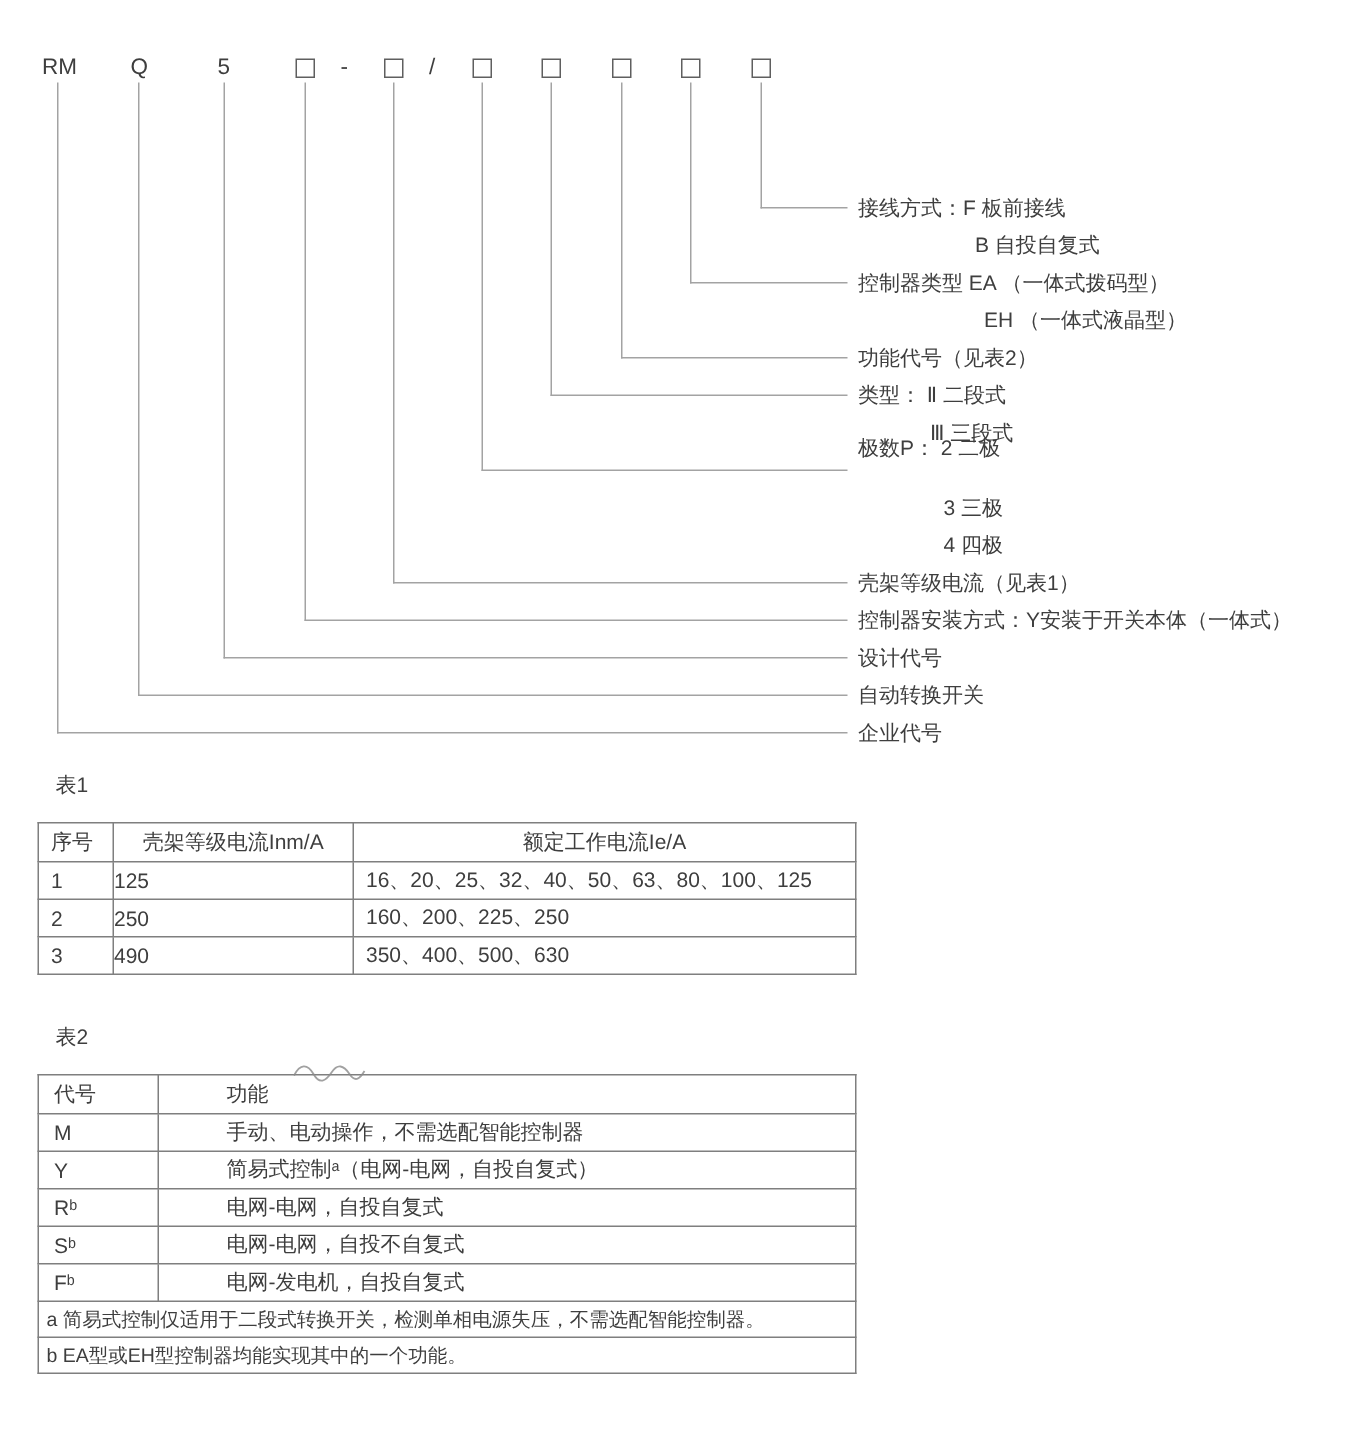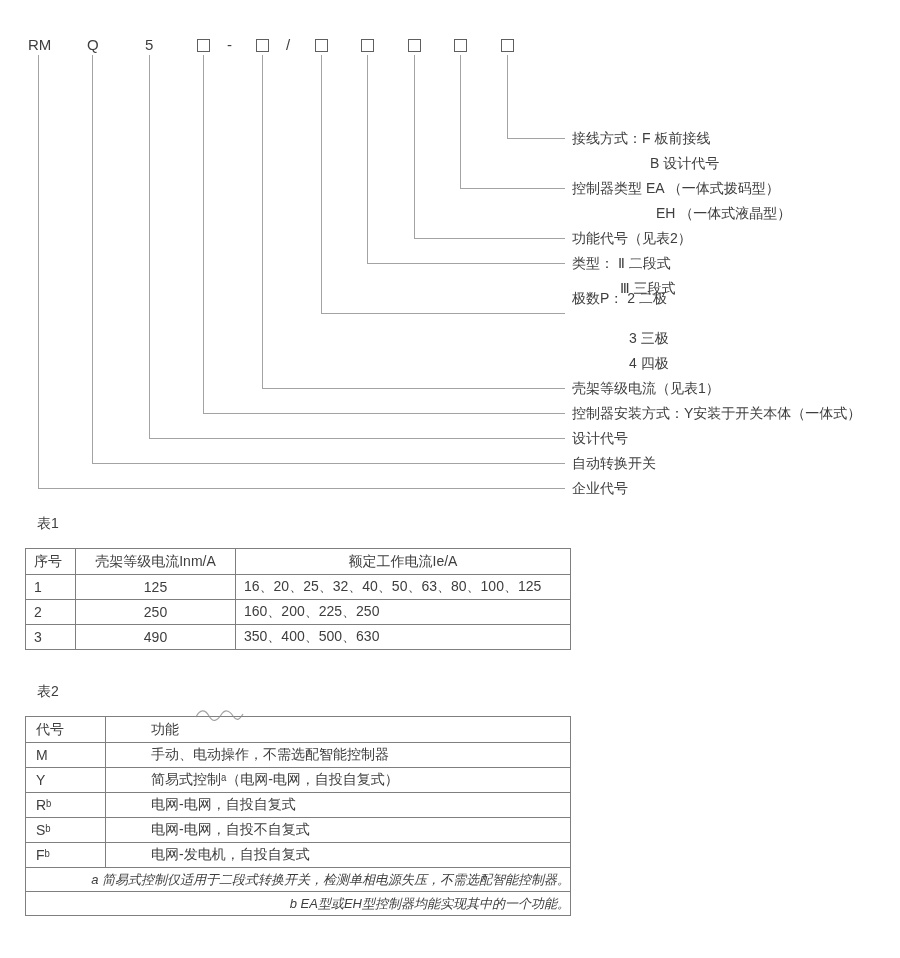--- a/index.html
+++ b/index.html
@@ -65,33 +65,32 @@
     padding: 0;
     font-weight: normal;
     vertical-align: middle;
     overflow: hidden;
     white-space: nowrap;
   }
   thead th { height: 26px; }
   .t1 { top: 548px; }
   .t1 th:nth-child(1), .t1 td:nth-child(1) { text-align: left; padding-left: 8px; margin-top: 28px; }
   .t1 th:nth-child(2) { text-align: center; }
-  .t1 td:nth-child(2) { text-align: center; }
+  .t1 td:nth-child(2) { }
   .t1 th:nth-child(3) { text-align: center; }
   .t1 td:nth-child(3) { text-align: left; padding-left: 8px; }
   .t2 { top: 716px; }
   .t2 th:nth-child(1), .t2 td:nth-child(1):not(.footnote) { text-align: left; padding-left: 10px; }
   .t2 th:nth-child(2), .t2 td:nth-child(2) { text-align: left; padding-left: 45px; }
   .t2 td.footnote {
-    text-align: right;
+    text-align: left;
     padding-left: 5px;
     font-size: 13px;
     height: 24px;
     white-space: nowrap;
-    font-style: italic;
   }
   .squiggle {
     position: absolute;
     left: 193px;
     top: 707px;
   }
 </style>
 </head>
 <body>
 
@@ -117,21 +116,21 @@
   <div class="connector" style="left:414px; top:55px; width:151px; height:184px"></div>
   <div class="connector" style="left:367px; top:55px; width:198px; height:209px"></div>
   <div class="connector" style="left:321px; top:55px; width:244px; height:259px"></div>
   <div class="connector" style="left:262px; top:55px; width:303px; height:334px"></div>
   <div class="connector" style="left:203px; top:55px; width:362px; height:359px"></div>
   <div class="connector" style="left:149px; top:55px; width:416px; height:384px"></div>
   <div class="connector" style="left:92px;  top:55px; width:473px; height:409px"></div>
   <div class="connector" style="left:38px;  top:55px; width:527px; height:434px"></div>
 
   <span class="dlabel" style="left:572px; top:139px">接线方式：F  板前接线</span>
-  <span class="dlabel" style="left:650px; top:164px">B  设计代号</span>
+  <span class="dlabel" style="left:650px; top:164px">B  自投自复式</span>
   <span class="dlabel" style="left:572px; top:189px">控制器类型  EA  （一体式拨码型）</span>
   <span class="dlabel" style="left:656px; top:214px">EH  （一体式液晶型）</span>
   <span class="dlabel" style="left:572px; top:239px">功能代号（见表2）</span>
   <span class="dlabel" style="left:572px; top:264px">类型：  Ⅱ  二段式</span>
   <span class="dlabel" style="left:620px; top:289px">Ⅲ  三段式</span>
   <span class="dlabel" style="left:572px; top:299px">极数P：  2  二极</span>
   <span class="dlabel" style="left:629px; top:339px">3  三极</span>
   <span class="dlabel" style="left:629px; top:364px">4  四极</span>
   <span class="dlabel" style="left:572px; top:389px">壳架等级电流（见表1）</span>
   <span class="dlabel" style="left:572px; top:414px">控制器安装方式：Y安装于开关本体（一体式）</span>

